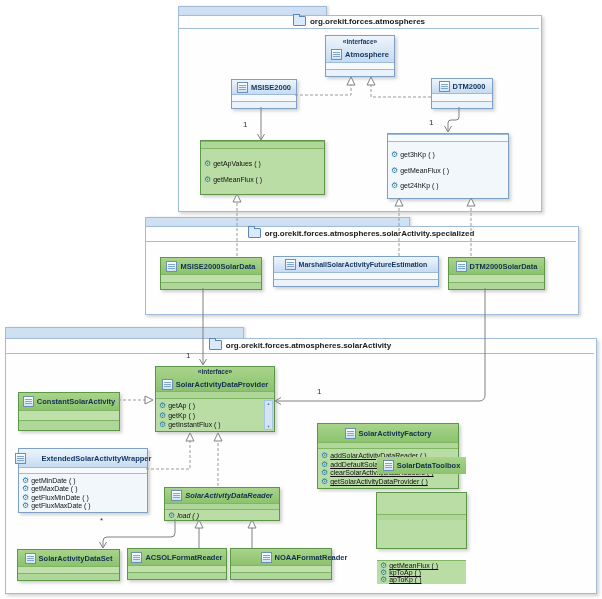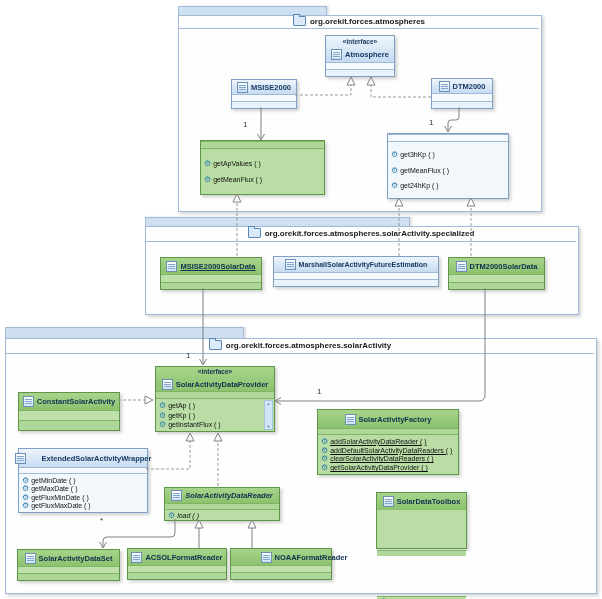--- a/index.html
+++ b/index.html
@@ -55,21 +55,21 @@
   
   .sbar{position:absolute;top:1px;bottom:1px;right:1px;width:7px;background:#d3e4f4;
         border:1px solid #a9c4dd;display:flex;flex-direction:column;justify-content:space-between;
         align-items:center;font-size:4px;color:#5f87ad;line-height:5px;}
 
   
   svg.wires{position:absolute;left:0;top:0;z-index:6;pointer-events:none;}
   .mult{position:absolute;z-index:7;font-size:8px;color:#333;}
   .pkg-tab,.pkg-body{z-index:1;}
   .pkg-title,.pkg-sep{z-index:2;}
-  .cbox{z-index:4;}
+  .cbox{z-index:4;justify-content:center;}
 </style>
 </head>
 <body>
 
 <div id="canvas">
 
   <div class="pkg-tab" style="left:178px;top:6px;width:147px;height:9px;"></div>
   <div class="pkg-body" style="left:178px;top:15px;width:362px;height:195px;"></div>
   <div class="pkg-title" style="left:178px;top:16px;width:362px;">
     <span class="folder"></span>
@@ -141,21 +141,21 @@
 
   <div class="pkg-tab" style="left:145px;top:217px;width:263px;height:9px;"></div>
   <div class="pkg-body" style="left:145px;top:226px;width:432px;height:87px;"></div>
   <div class="pkg-title" style="left:145px;top:228px;width:432px;">
     <span class="folder"></span>
     <span>org.orekit.forces.atmospheres.solarActivity.specialized</span>
   </div>
   <div class="pkg-sep" style="left:146px;top:241px;width:430px;"></div>
 
   <div class="cbox green" style="left:160px;top:257px;width:100px;height:31px;">
-    <div class="ctitle" style="height:14px;text-decoration:underline;">
+    <div class="ctitle" style="height:14px;">
       <span class="cicon"></span>
       <span class="nm">MSISE2000SolarData</span>
     </div>
     <div class="crow alt"></div>
     <div class="crow"></div>
   </div>
 
   <div class="cbox blue" style="left:273px;top:256px;width:164px;height:29px;">
     <div class="ctitle" style="height:13px;">
       <span class="cicon"></span>
@@ -213,21 +213,21 @@
 
   <div class="cbox green" style="left:18px;top:392px;width:100px;height:37px;">
     <div class="ctitle" style="height:15px;">
       <span class="cicon"></span>
       <span class="nm">ConstantSolarActivity</span>
     </div>
     <div class="crow alt"></div>
     <div class="crow"></div>
   </div>
 
-  <div class="cbox green" style="left:317px;top:409px;width:140px;height:64px;">
+  <div class="cbox green" style="left:317px;top:423px;width:140px;height:64px;">
     <div class="ctitle" style="height:16px;">
       <span class="cicon"></span>
       <span class="nm">SolarActivityFactory</span>
     </div>
     <div class="crow" style="flex:0 0 5px;"></div>
     <div class="cmeth static">
       <div class="mrow">
           <span class="gear">⚙</span>
           <span class="mtxt">addSolarActivityDataReader ( )</span>
         </div>

